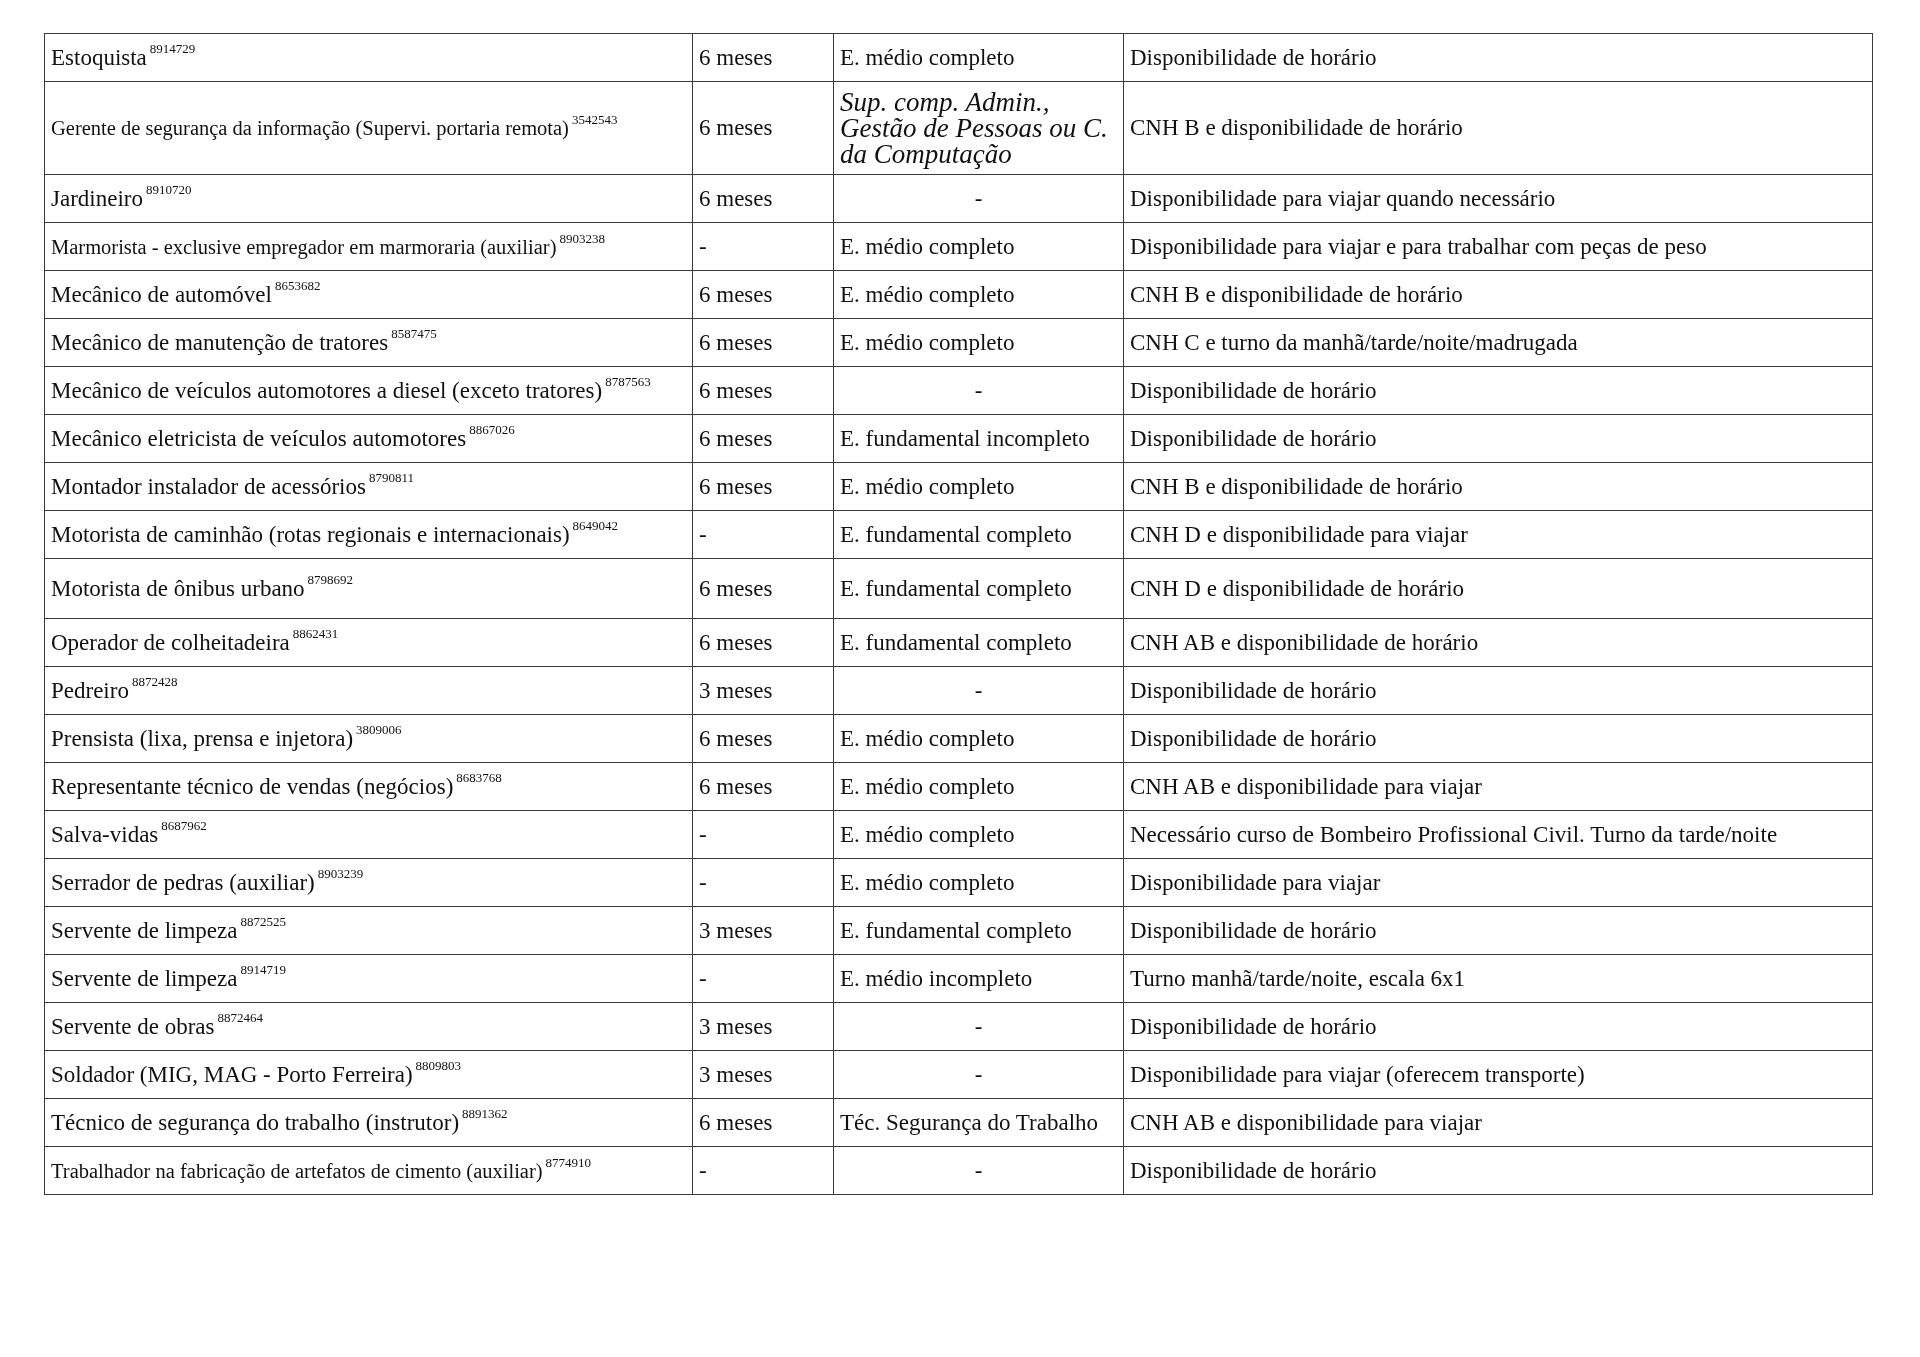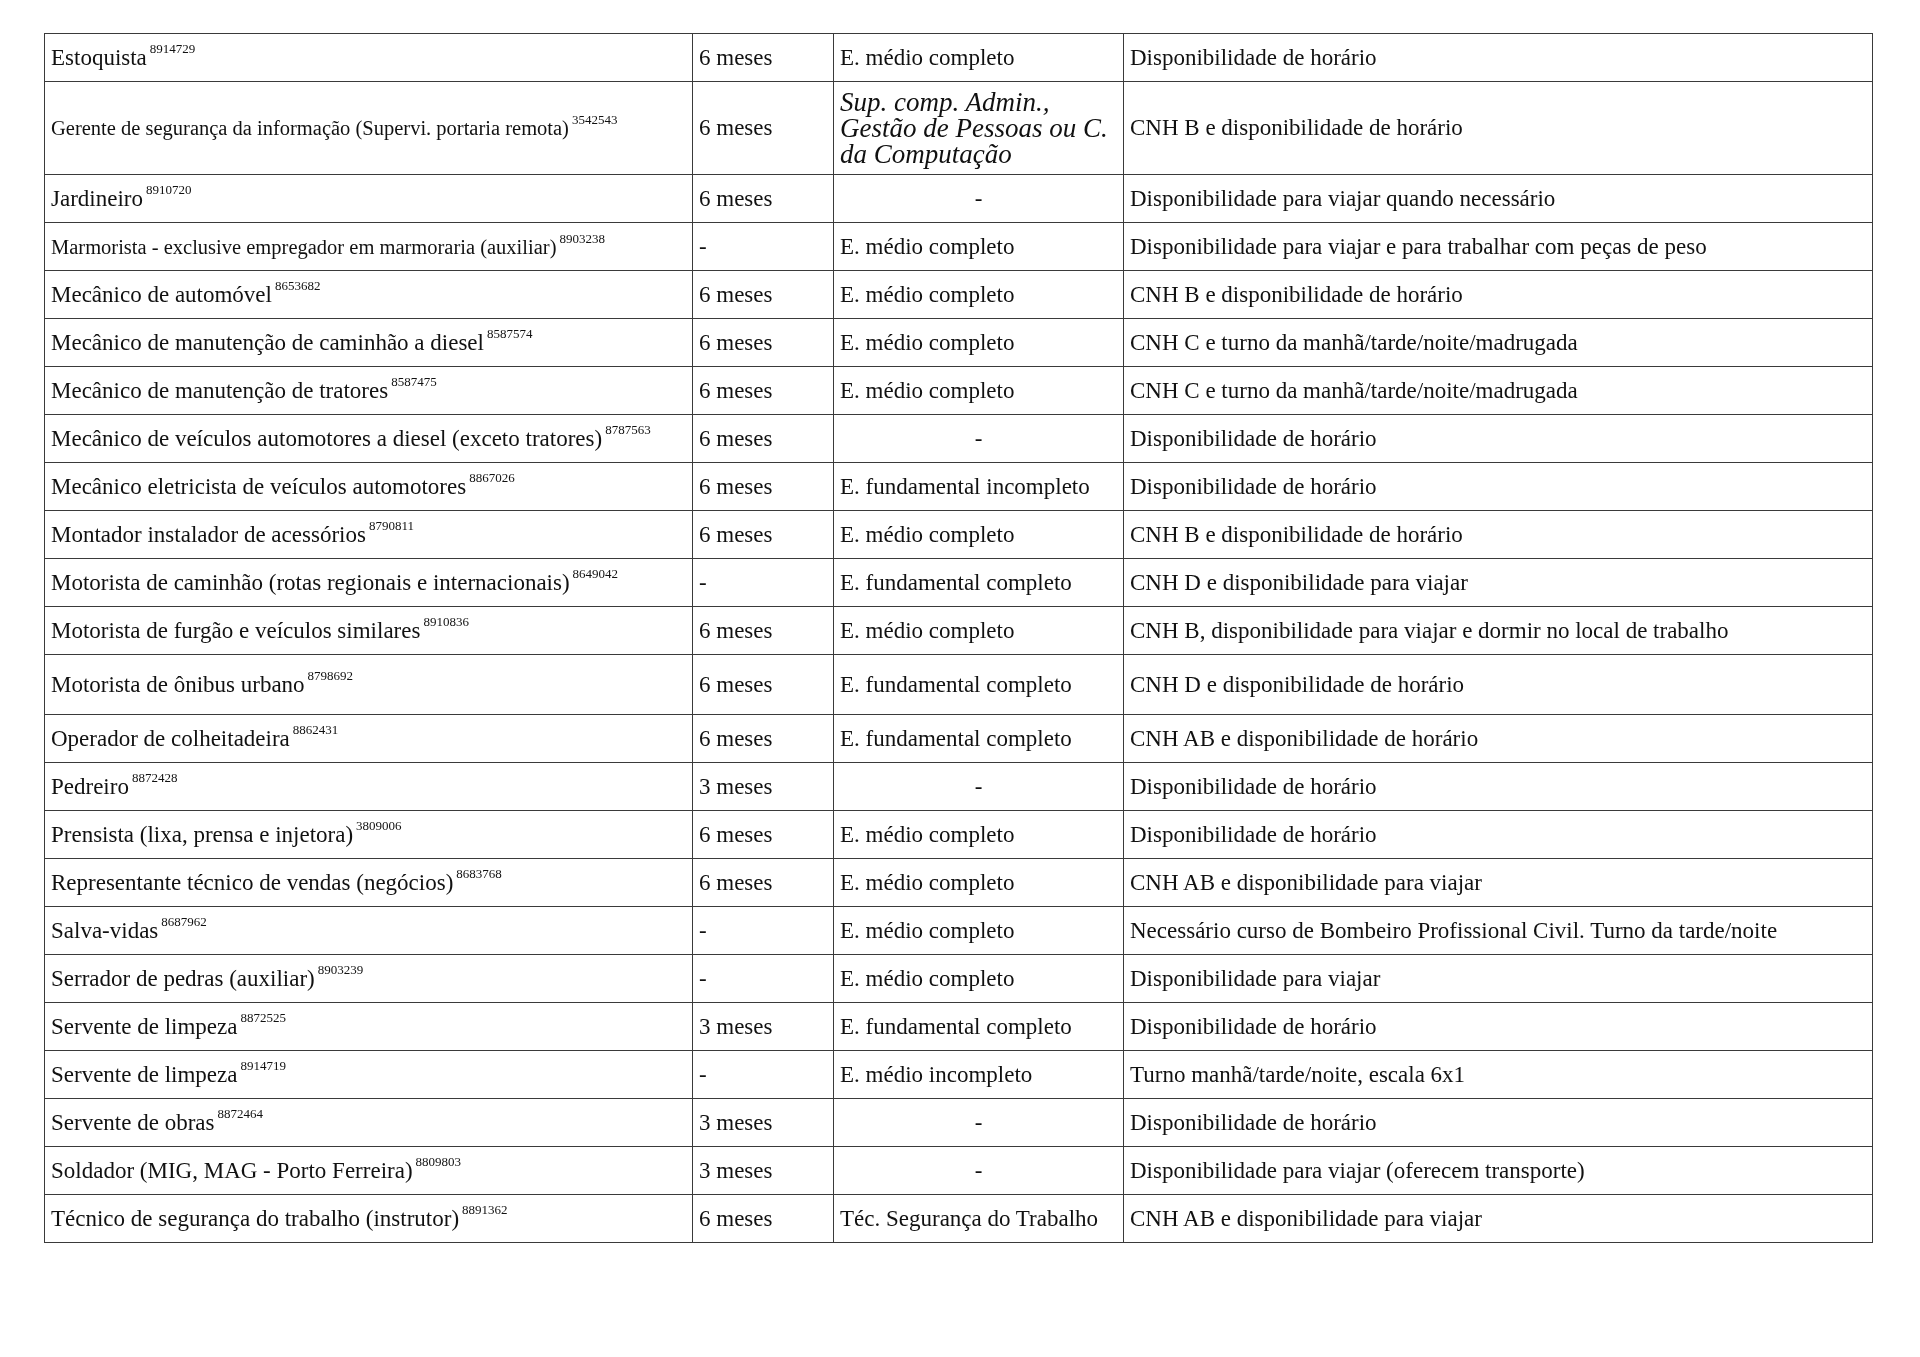--- a/index.html
+++ b/index.html
@@ -61,26 +61,20 @@
         <td class="edu">E. médio completo</td>
         <td class="req">Disponibilidade para viajar e para trabalhar com peças de peso</td>
       </tr>
       <tr>
         <td class="role"><span>Mecânico de automóvel</span><sup class="code">8653682</sup></td>
         <td class="exp">6 meses</td>
         <td class="edu">E. médio completo</td>
         <td class="req">CNH B e disponibilidade de horário</td>
       </tr>
       <tr>
-        <td class="role"><span>Mecânico de manutenção de caminhão a diesel</span><sup class="code">8587574</sup></td>
-        <td class="exp">6 meses</td>
-        <td class="edu">E. médio completo</td>
-        <td class="req">CNH C e turno da manhã/tarde/noite/madrugada</td>
-      </tr>
-      <tr>
         <td class="role"><span>Mecânico de manutenção de tratores</span><sup class="code">8587475</sup></td>
         <td class="exp">6 meses</td>
         <td class="edu">E. médio completo</td>
         <td class="req">CNH C e turno da manhã/tarde/noite/madrugada</td>
       </tr>
       <tr>
         <td class="role"><span>Mecânico de veículos automotores a diesel (exceto tratores)</span><sup class="code">8787563</sup></td>
         <td class="exp">6 meses</td>
         <td class="edu center">-</td>
         <td class="req">Disponibilidade de horário</td>
@@ -95,26 +89,20 @@
         <td class="role"><span>Montador instalador de acessórios</span><sup class="code">8790811</sup></td>
         <td class="exp">6 meses</td>
         <td class="edu">E. médio completo</td>
         <td class="req">CNH B e disponibilidade de horário</td>
       </tr>
       <tr>
         <td class="role"><span>Motorista de caminhão (rotas regionais e internacionais)</span><sup class="code">8649042</sup></td>
         <td class="exp">-</td>
         <td class="edu">E. fundamental completo</td>
         <td class="req">CNH D e disponibilidade para viajar</td>
-      </tr>
-      <tr>
-        <td class="role"><span>Motorista de furgão e veículos similares</span><sup class="code">8910836</sup></td>
-        <td class="exp">6 meses</td>
-        <td class="edu">E. médio completo</td>
-        <td class="req">CNH B, disponibilidade para viajar e dormir no local de trabalho</td>
       </tr>
       <tr class="mid">
         <td class="role"><span>Motorista de ônibus urbano</span><sup class="code">8798692</sup></td>
         <td class="exp">6 meses</td>
         <td class="edu">E. fundamental completo</td>
         <td class="req">CNH D e disponibilidade de horário</td>
       </tr>
       <tr>
         <td class="role"><span>Operador de colheitadeira</span><sup class="code">8862431</sup></td>
         <td class="exp">6 meses</td>
@@ -174,14 +162,20 @@
         <td class="exp">3 meses</td>
         <td class="edu center">-</td>
         <td class="req">Disponibilidade para viajar (oferecem transporte)</td>
       </tr>
       <tr>
         <td class="role"><span>Técnico de segurança do trabalho (instrutor)</span><sup class="code">8891362</sup></td>
         <td class="exp">6 meses</td>
         <td class="edu">Téc. Segurança do Trabalho</td>
         <td class="req">CNH AB e disponibilidade para viajar</td>
       </tr>
+      <tr>
+        <td class="role small"><span>Trabalhador na fabricação de artefatos de cimento (auxiliar)</span><sup class="code">8774910</sup></td>
+        <td class="exp">-</td>
+        <td class="edu center">-</td>
+        <td class="req">Disponibilidade de horário</td>
+      </tr>
     </tbody>
 </table>
 
 </body></html>

